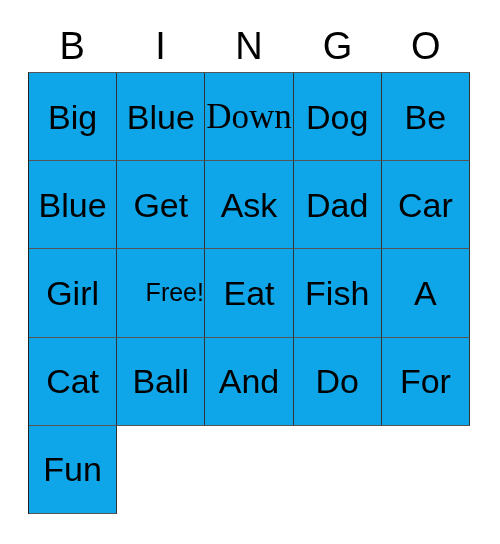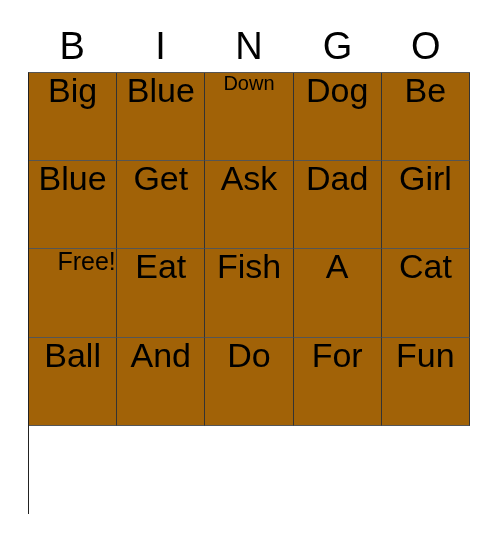--- a/index.html
+++ b/index.html
@@ -55,36 +55,36 @@
     display: grid;
     grid-template-columns: repeat(5, 1fr);
     grid-template-rows: repeat(5, 1fr);
     background: #ffffff;
   }
   .cell {
     box-sizing: border-box;
     border-right: 1px solid #333333;
     border-bottom: 1px solid #555555;
     display: flex;
-    align-items: flex-start;
+    align-items: center;
     justify-content: center;
-    background: #a16207;
+    background: #0ea5e9;
     overflow: hidden;
     padding: 0 2px;
   }
   .cell-text {
     font-size: 34px;
     line-height: 1;
     color: #000000;
     white-space: nowrap;
     text-align: center;
   }
   
   .size-md .cell-text { font-size: 25px; margin-left: 28px; }
-  .size-sm .cell-text { font-size: 20px; }
+  .size-sm .cell-text { font-size: 35px; font-family: Liberation Serif, serif; }
 </style>
 </head>
 <body>
 
 <div id="bingo-card">
 
   <div class="header-row">
       <div class="header-cell">B</div>
       <div class="header-cell">I</div>
       <div class="header-cell">N</div>
@@ -114,20 +114,23 @@
       <div class="cell size-lg">
         <span class="cell-text">Get</span>
       </div>
       <div class="cell size-lg">
         <span class="cell-text">Ask</span>
       </div>
       <div class="cell size-lg">
         <span class="cell-text">Dad</span>
       </div>
       <div class="cell size-lg">
+        <span class="cell-text">Car</span>
+      </div>
+      <div class="cell size-lg">
         <span class="cell-text">Girl</span>
       </div>
       <div class="cell size-md">
         <span class="cell-text">Free!</span>
       </div>
       <div class="cell size-lg">
         <span class="cell-text">Eat</span>
       </div>
       <div class="cell size-lg">
         <span class="cell-text">Fish</span>

